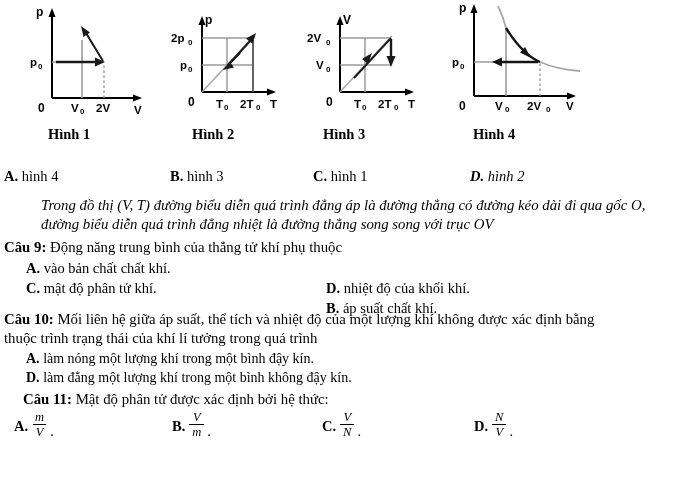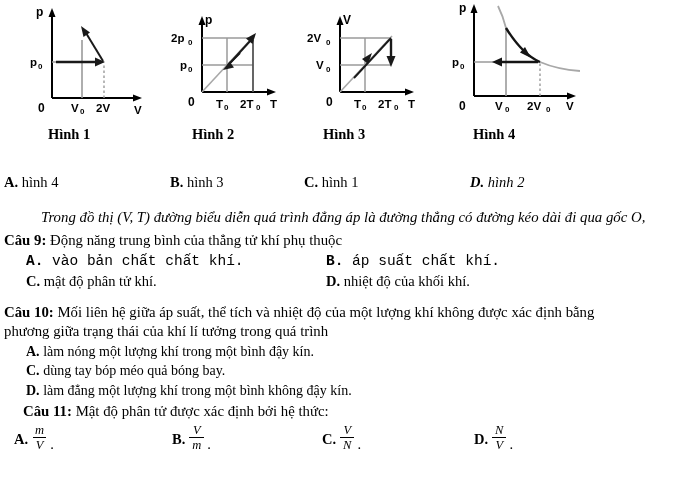--- a/index.html
+++ b/index.html
@@ -232,54 +232,55 @@
     </div>
   </div>
 
   <div class="fig-captions">
     <span class="fig-cap" style="left:48px;">Hình 1</span>
     <span class="fig-cap" style="left:192px;">Hình 2</span>
     <span class="fig-cap" style="left:323px;">Hình 3</span>
     <span class="fig-cap" style="left:473px;">Hình 4</span>
   </div>
 
-  <div class="opt-row4" style="margin-top:22px;">
+  <div class="opt-row4" style="margin-top:16px;">
     <span class="opt4" style="left:4px;">
       <span class="lbl">A.</span>
       <span>hình 4</span>
     </span>
     <span class="opt4" style="left:170px;">
       <span class="lbl">B.</span>
       <span>hình 3</span>
     </span>
-    <span class="opt4" style="left:304px;text-align:right;">
+    <span class="opt4" style="left:313px;text-align:right;">
       <span class="lbl">C.</span>
       <span>hình 1</span>
     </span>
     <span class="opt4" style="left:470px;font-style:italic;">
       <span class="lbl">D.</span>
       <span>hình 2</span>
     </span>
   </div>
 
-  <div class="explain" style="margin-top:12px;padding-left:41px;">
+  <div class="explain" style="margin-top:6px;padding-left:41px;">
     <span>Trong đồ thị (V, T) đường biểu diễn quá trình đẳng áp là đường thẳng có đường kéo dài đi qua gốc O,</span>
+    <span class="l2">đường biểu diễn quá trình đẳng nhiệt là đường thẳng song song với trục OV</span>
   </div>
 
   <div class="q" style="margin-top:4px;">
     <div>
       <span class="qlabel">Câu 9:</span>
       <span>Động năng trung bình của thẳng tử khí phụ thuộc</span>
     </div>
-    <div class="opts2" style="height:20px;margin-top:1px;font-family:Liberation Mono, monospace;">
+    <div class="opts2" style="height:20px;margin-top:1px;">
       <span class="opt2" style="left:22px;">
         <span class="lbl">A.</span>
         <span>vào bản chất chất khí.</span>
       </span>
-      <span class="opt2" style="left:322px;">
+      <span class="opt2" style="left:322px;margin-top:40px;">
         <span class="lbl">B.</span>
         <span>áp suất chất khí.</span>
       </span>
     </div>
     <div class="opts2" style="height:20px;">
       <span class="opt2" style="left:22px;">
         <span class="lbl">C.</span>
         <span>mật độ phân tử khí.</span>
       </span>
       <span class="opt2" style="left:322px;">
@@ -288,32 +289,28 @@
       </span>
     </div>
   </div>
 
   <div class="q" style="margin-top:11px;">
     <div>
       <span class="qlabel">Câu 10:</span>
       <span>Mối liên hệ giữa áp suất, thể tích và nhiệt độ của một lượng khí không được xác định bằng</span>
     </div>
     <div>
-      <span>phương giữa trạng thái của khí lí tưởng trong quá trình</span>
+      <span>thuộc trình trạng thái của khí lí tưởng trong quá trình</span>
     </div>
     <div class="opt-stack">
       <div class="opt-line">
         <span class="lbl">A.</span>
         <span>làm nóng một lượng khí trong một bình đậy kín.</span>
       </div>
       <div class="opt-line">
-        <span class="lbl">C.</span>
-        <span>dùng tay bóp méo quả bóng bay.</span>
-      </div>
-      <div class="opt-line">
         <span class="lbl">D.</span>
         <span>làm đẳng một lượng khí trong một bình không đậy kín.</span>
       </div>
     </div>
   </div>
 
   <div class="q" style="margin-top:2px;padding-left:23px;">
     <div>
       <span class="qlabel">Câu 11:</span>
       <span>Mật độ phân tử được xác định bởi hệ thức:</span>

